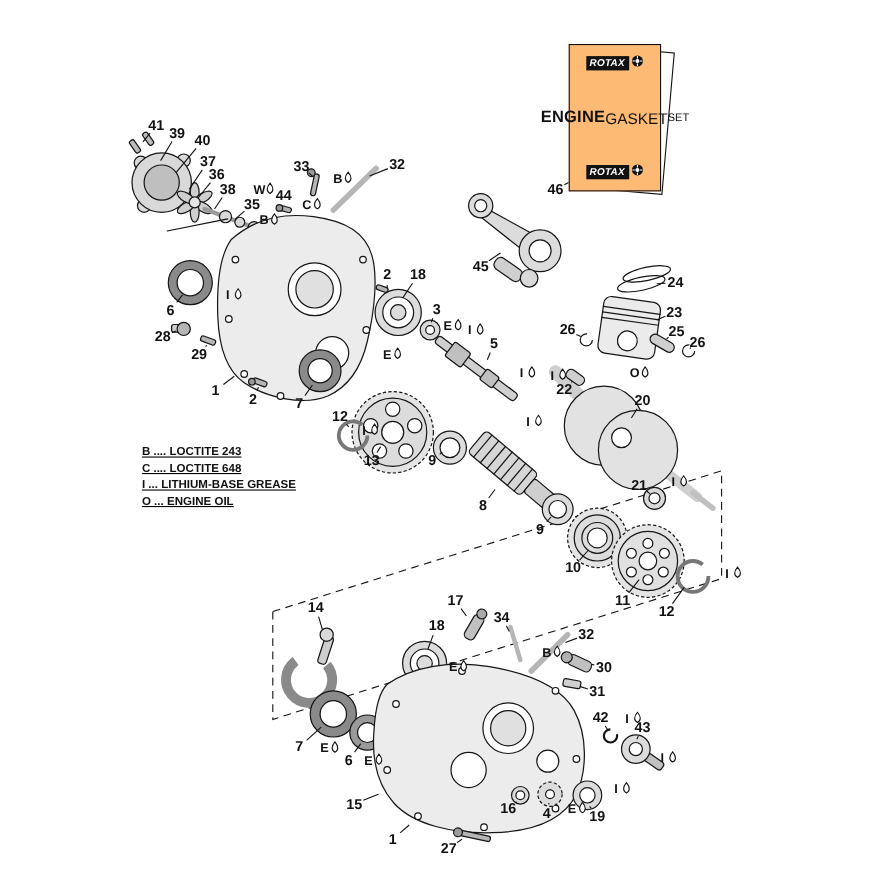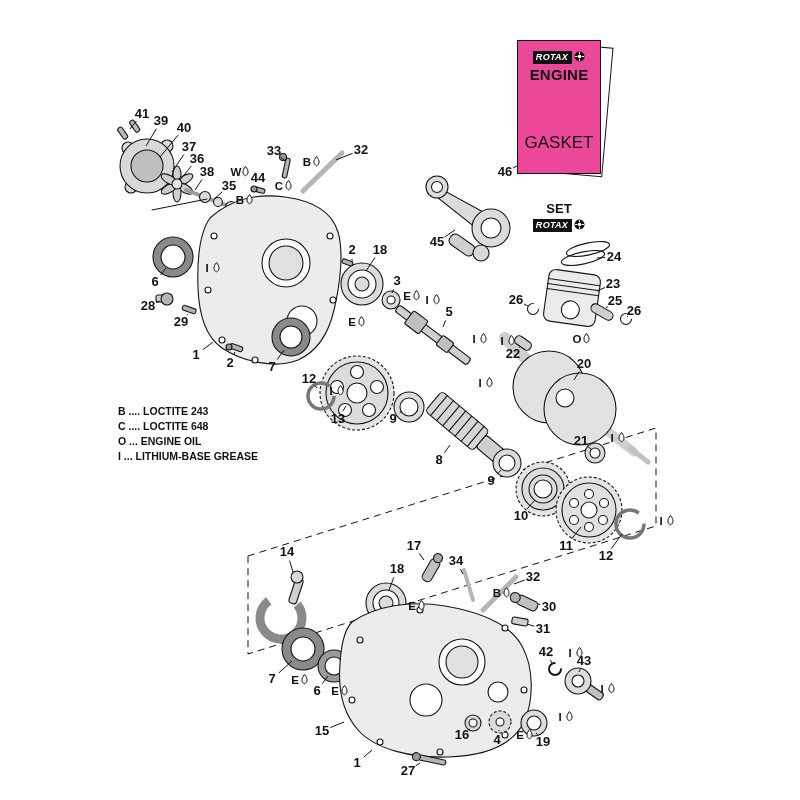--- a/index.html
+++ b/index.html
@@ -8,37 +8,37 @@
   #diagram { position:absolute; left:0; top:0; }
 
   .callout { font-family:"Liberation Sans", sans-serif; font-weight:700; font-size:13px; text-anchor:middle; fill:#111; }
   .marker-letter { font-family:"Liberation Sans", sans-serif; font-weight:700; font-size:11.5px; text-anchor:middle; fill:#111; }
   .leader { stroke:#111; stroke-width:1; }
   .droplet { fill:#fff; stroke:#111; stroke-width:1; }
   .dashedbox { fill:none; stroke:#111; stroke-width:1; stroke-dasharray:7 5; }
   #parts { stroke:#151515; stroke-width:1.1; }
   #parts line { stroke-linecap:round; }
 
-  .legend { position:absolute; left:118px; top:404px; z-index:5; }
+  .legend { position:absolute; left:129px; top:404px; z-index:5;text-decoration:underline; }
   .legend-row { font-weight:700; font-size:10.5px; line-height:15px; color:#111; white-space:nowrap; }
 
   .note { position:absolute; left:86px; top:202px; width:116px; text-align:center; color:#111; z-index:5; }
   .note-range { font-weight:700; font-size:12px; line-height:13px; }
   .note-small { font-weight:700; font-size:8px; line-height:9px; }
 
   .gasket-wrap { position:absolute; left:517px; top:40px; width:92px; height:138px; z-index:5; }
   .gasket-back { position:absolute; left:9px; top:4px; width:82px; height:130px; border:1.5px solid #111; background:#fff; transform:rotate(5deg); }
-  .gasket-card { position:absolute; left:0; top:0; width:84px; height:134px; border:1.6px solid #111; background:#ec4899;
+  .gasket-card { position:absolute; left:0; top:0; width:84px; height:134px; border:1.6px solid #111; background:#fdba74;
                  display:flex; flex-direction:column; align-items:center; padding:7px 4px 8px 4px; }
-  .gasket-title-block { flex:1; display:flex; flex-direction:column; align-items:center;gap:47px; }
+  .gasket-title-block { flex:1; display:flex; flex-direction:row; align-items:center; }
   .rotax-logo { display:flex; align-items:center; gap:2px; }
   .rotax-box { background:#111; color:#fff; font-weight:700; font-style:italic; font-size:9px; line-height:11px; padding:1px 4px 1px 3px; letter-spacing:0.3px; }
   .gasket-line1 { font-weight:700; font-size:15px; letter-spacing:0.2px; color:#111; }
-  .gasket-line2 { font-weight:400; font-size:17px; margin-top:3px; color:#111; }
-  .gasket-line3 { font-weight:700; font-size:13px; margin-top:1px; color:#111; }
+  .gasket-line2 { font-weight:400; font-size:14px; margin-top:3px; color:#111; }
+  .gasket-line3 { font-weight:400; font-size:10px; margin-top:1px; color:#111; }
 </style>
 </head>
 <body>
 
 <div class="stage">
 
   <svg id="diagram" width="800" height="800" viewBox="0 0 800 800">
 
     <g id="frame">
       <polygon class="dashedbox" points="248,556 656,428 656,526 248,654"></polygon>
@@ -454,22 +454,22 @@
         <path d="M 611.5 683.5 C 614.9 687.5 614.9 691.2 611.5 692.8 C 608.1 691.2 608.1 687.5 611.5 683.5 Z" class="droplet"></path>
         <text x="560" y="721" class="marker-letter">I</text>
         <path d="M 569.5 711.5 C 572.9 715.5 572.9 719.2 569.5 720.8 C 566.1 719.2 566.1 715.5 569.5 711.5 Z" class="droplet"></path>
       </g>
   </svg>
 
 
   <div class="legend" id="legend-list">
       <div class="legend-row">B .... LOCTITE 243</div>
       <div class="legend-row">C .... LOCTITE 648</div>
+      <div class="legend-row">I ... LITHIUM-BASE GREASE</div>
       <div class="legend-row">O ... ENGINE OIL</div>
-      <div class="legend-row">I ... LITHIUM-BASE GREASE</div>
     </div>
 
   <div class="gasket-wrap">
     <div class="gasket-back"></div>
     <div class="gasket-card">
       <div class="rotax-logo">
         <span class="rotax-box">ROTAX</span>
         <span>
           <svg width="11" height="11" viewBox="0 0 12 12">
               <circle cx="6" cy="6" r="5.5" fill="#111"></circle>

